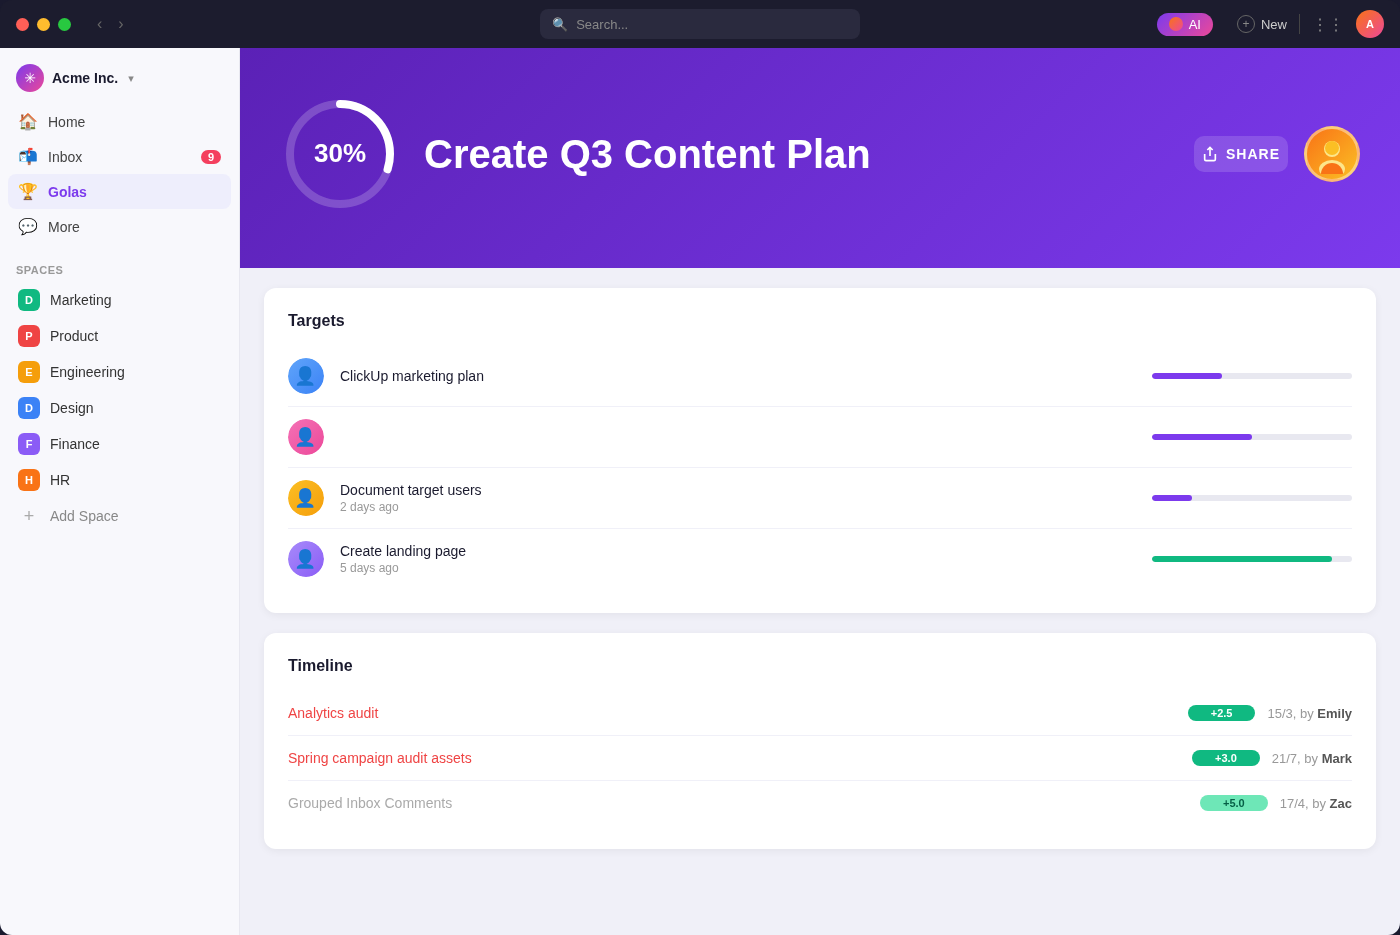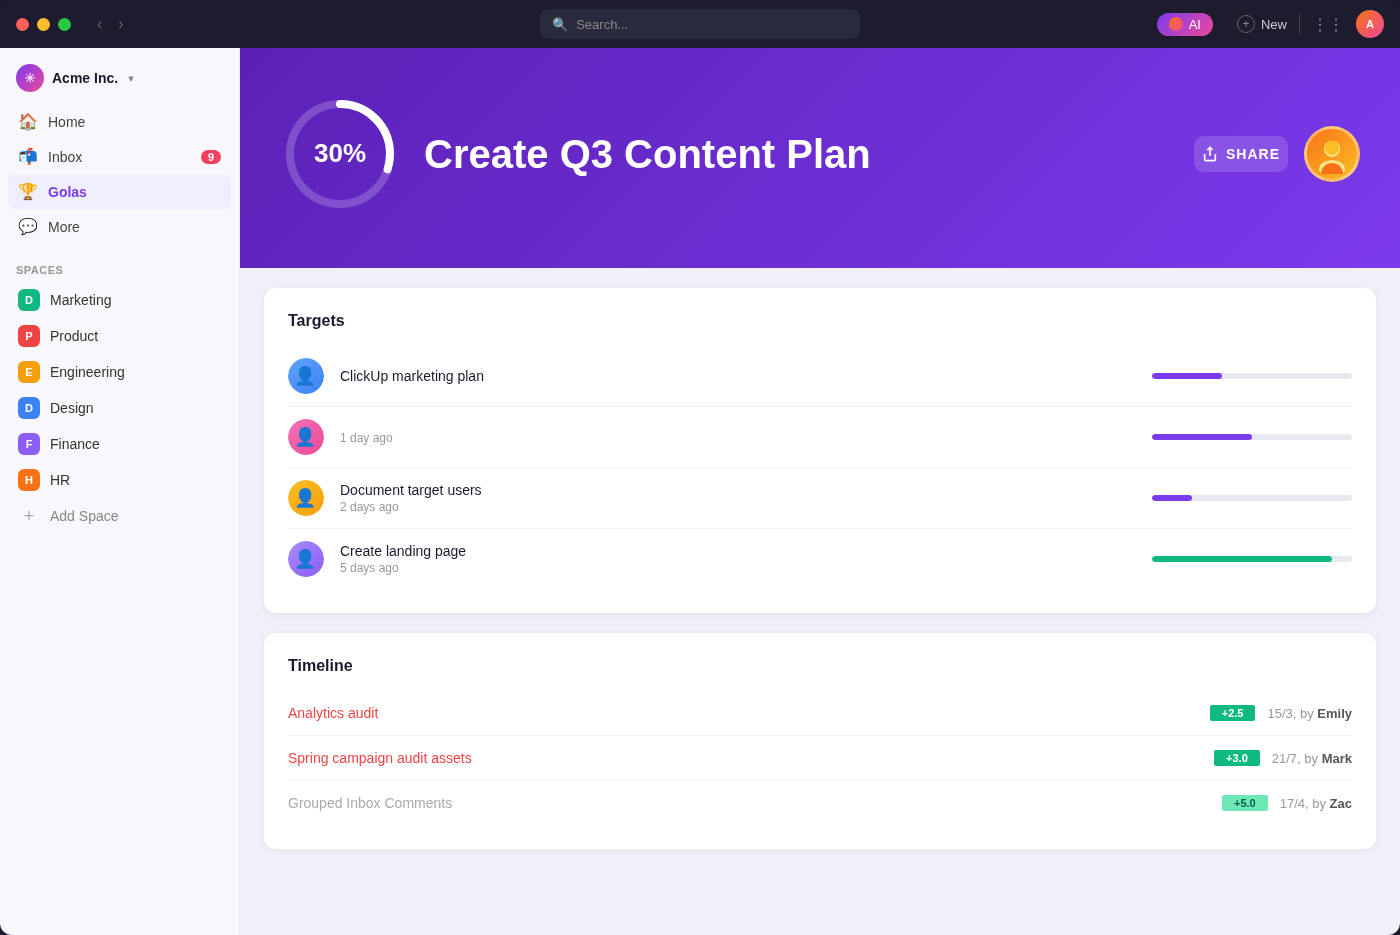--- a/index.html
+++ b/index.html
@@ -428,22 +428,22 @@
       flex: 1;
     }
     .timeline-name.muted {
       color: #aaa;
     }
     .timeline-badge {
       background: #10b981;
       color: white;
       font-size: 11px;
       font-weight: 700;
-      border-radius: 2px;
-      padding: 2px 12px;
+      border-radius: 8px;
+      padding: 2px 23px;
     }
     .timeline-meta {
       font-size: 13px;
       color: #999;
       text-align: right;
     }
     .timeline-meta strong {
       color: #555;
     }
   </style>
@@ -596,21 +596,20 @@
             <div class="progress-bar-fill" style="width:35%;background:#7c3aed;"></div>
           </div>
         </div>
       </div>
 
       <div class="target-row">
         <div class="target-avatar">
           <div style="width:36px;height:36px;border-radius:50%;background:linear-gradient(135deg,#f472b6,#ec4899);display:flex;align-items:center;justify-content:center;font-size:18px;">👤</div>
         </div>
         <div class="target-info">
-          <div class="target-time">1 day ago</div>
         </div>
         <div class="target-progress">
           <div class="progress-bar-bg">
             <div class="progress-bar-fill" style="width:50%;background:#7c3aed;"></div>
           </div>
         </div>
       </div>
 
       <div class="target-row">
         <div class="target-avatar">

